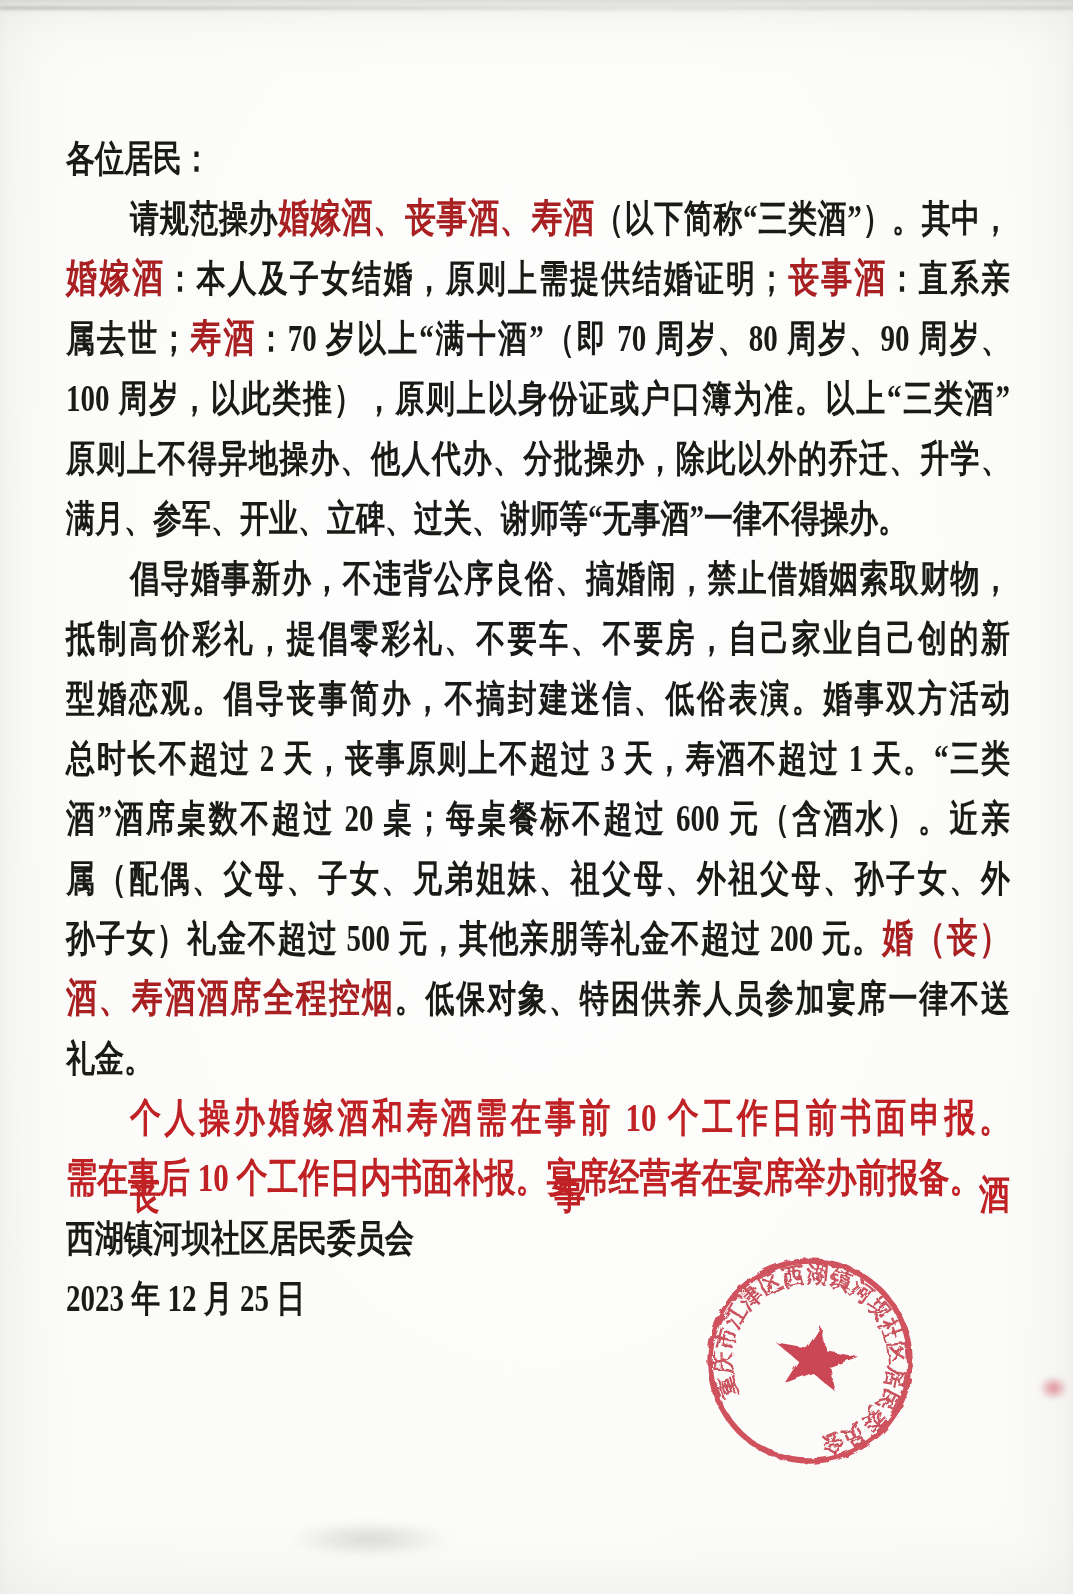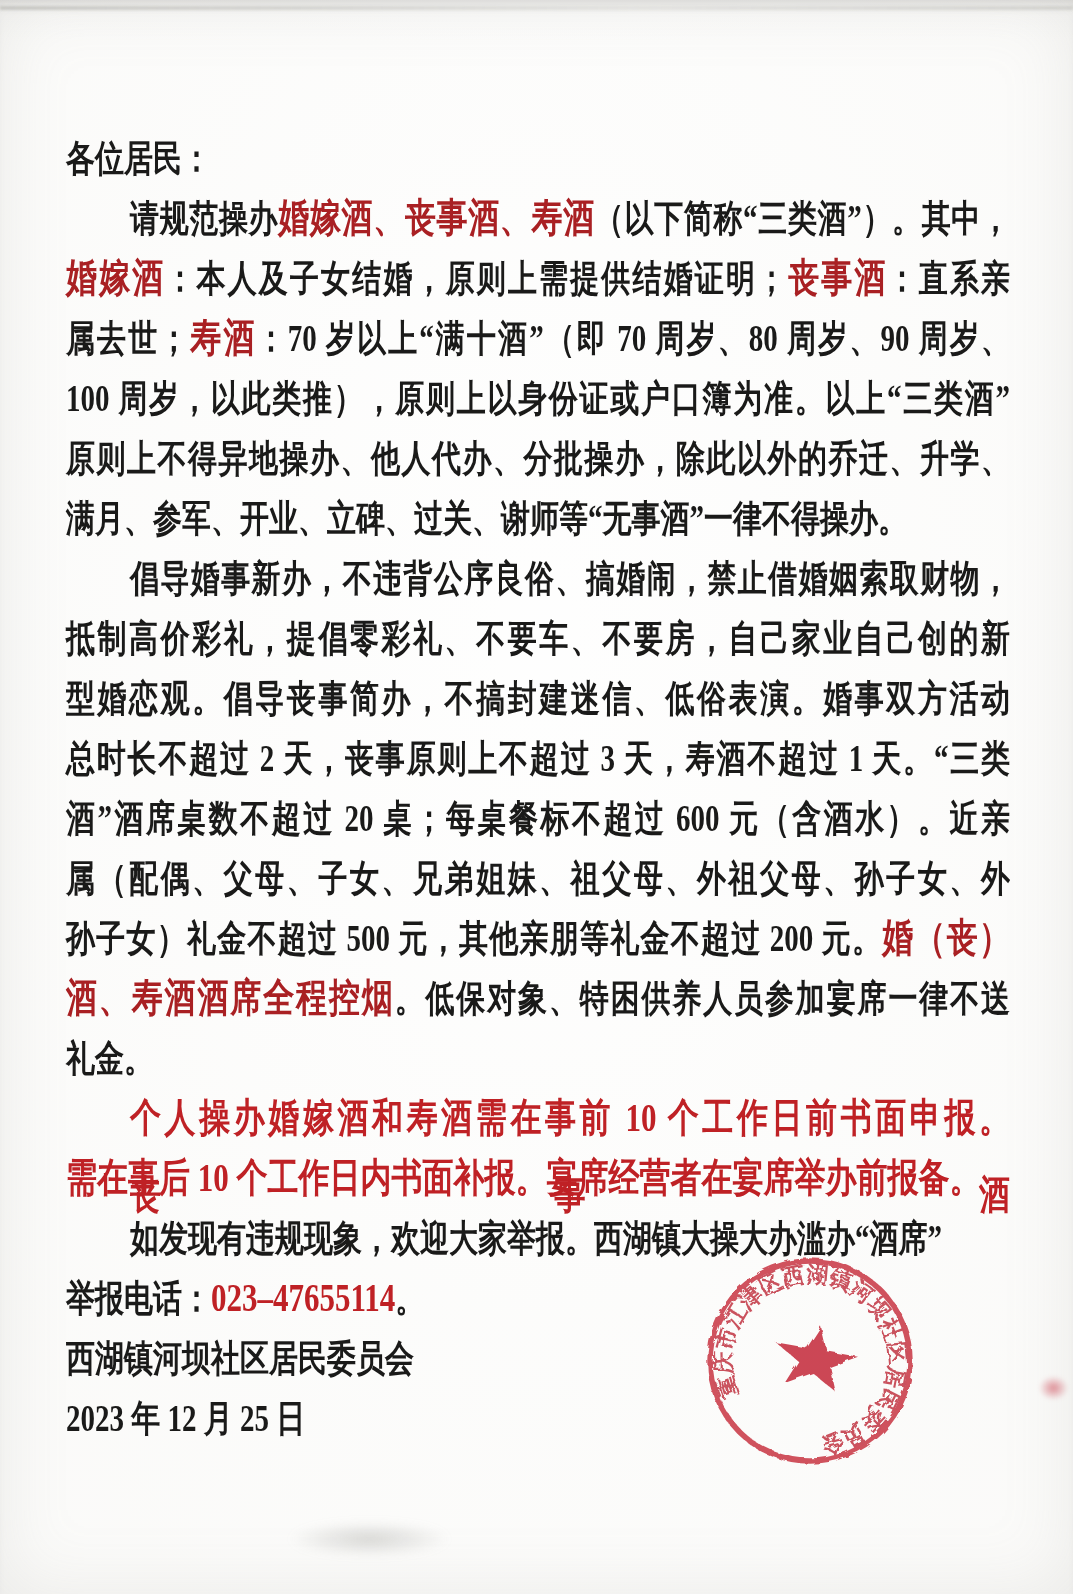--- a/index.html
+++ b/index.html
@@ -86,24 +86,20 @@
         <div class="line"><span class="seg-k">酒”酒席桌数不超过 20 桌；每桌餐标不超过 600 元（含酒水）。近亲</span></div>
         <div class="line"><span class="seg-k">属（配偶、父母、子女、兄弟姐妹、祖父母、外祖父母、孙子女、外</span></div>
         <div class="line"><span class="seg-k">孙子女）礼金不超过 500 元，其他亲朋等礼金不超过 200 元。</span><span class="seg-r">婚（丧）</span></div>
         <div class="line"><span class="seg-r">酒、寿酒酒席全程控烟</span><span class="seg-k">。低保对象、特困供养人员参加宴席一律不送</span></div>
         <div class="line plast"><span class="seg-k">礼金。</span></div>
       </div>
     <div>
         <div class="line first"><span class="seg-R">个人操办婚嫁酒和寿酒需在事前 10 个工作日前书面申报。丧事酒</span></div>
         <div class="line plast"><span class="seg-R">需在事后 10 个工作日内书面补报。宴席经营者在宴席举办前报备。</span></div>
       </div>
-    <div>
-        <div class="line first nojust"><span class="seg-k">如发现有违规现象，欢迎大家举报。西湖镇大操大办滥办“酒席”</span></div>
-        <div class="line plast"><span class="seg-k">举报电话：</span><span class="seg-R">023–47655114</span><span class="seg-k">。</span></div>
-      </div>
     <div class="line solo signature-line">西湖镇河坝社区居民委员会</div>
     <div class="line solo date-line">2023 年 12 月 25 日</div>
   </div>
 
   <svg class="seal" viewBox="0 0 216 216" xmlns="http://www.w3.org/2000/svg">
     <defs>
       <filter id="roughen" x="-10%" y="-10%" width="120%" height="120%">
         <feTurbulence type="fractalNoise" baseFrequency="0.12" numOctaves="2" seed="7" result="n"></feTurbulence>
         <feDisplacementMap in="SourceGraphic" in2="n" scale="5"></feDisplacementMap>
         <feGaussianBlur stdDeviation="0.35"></feGaussianBlur>

